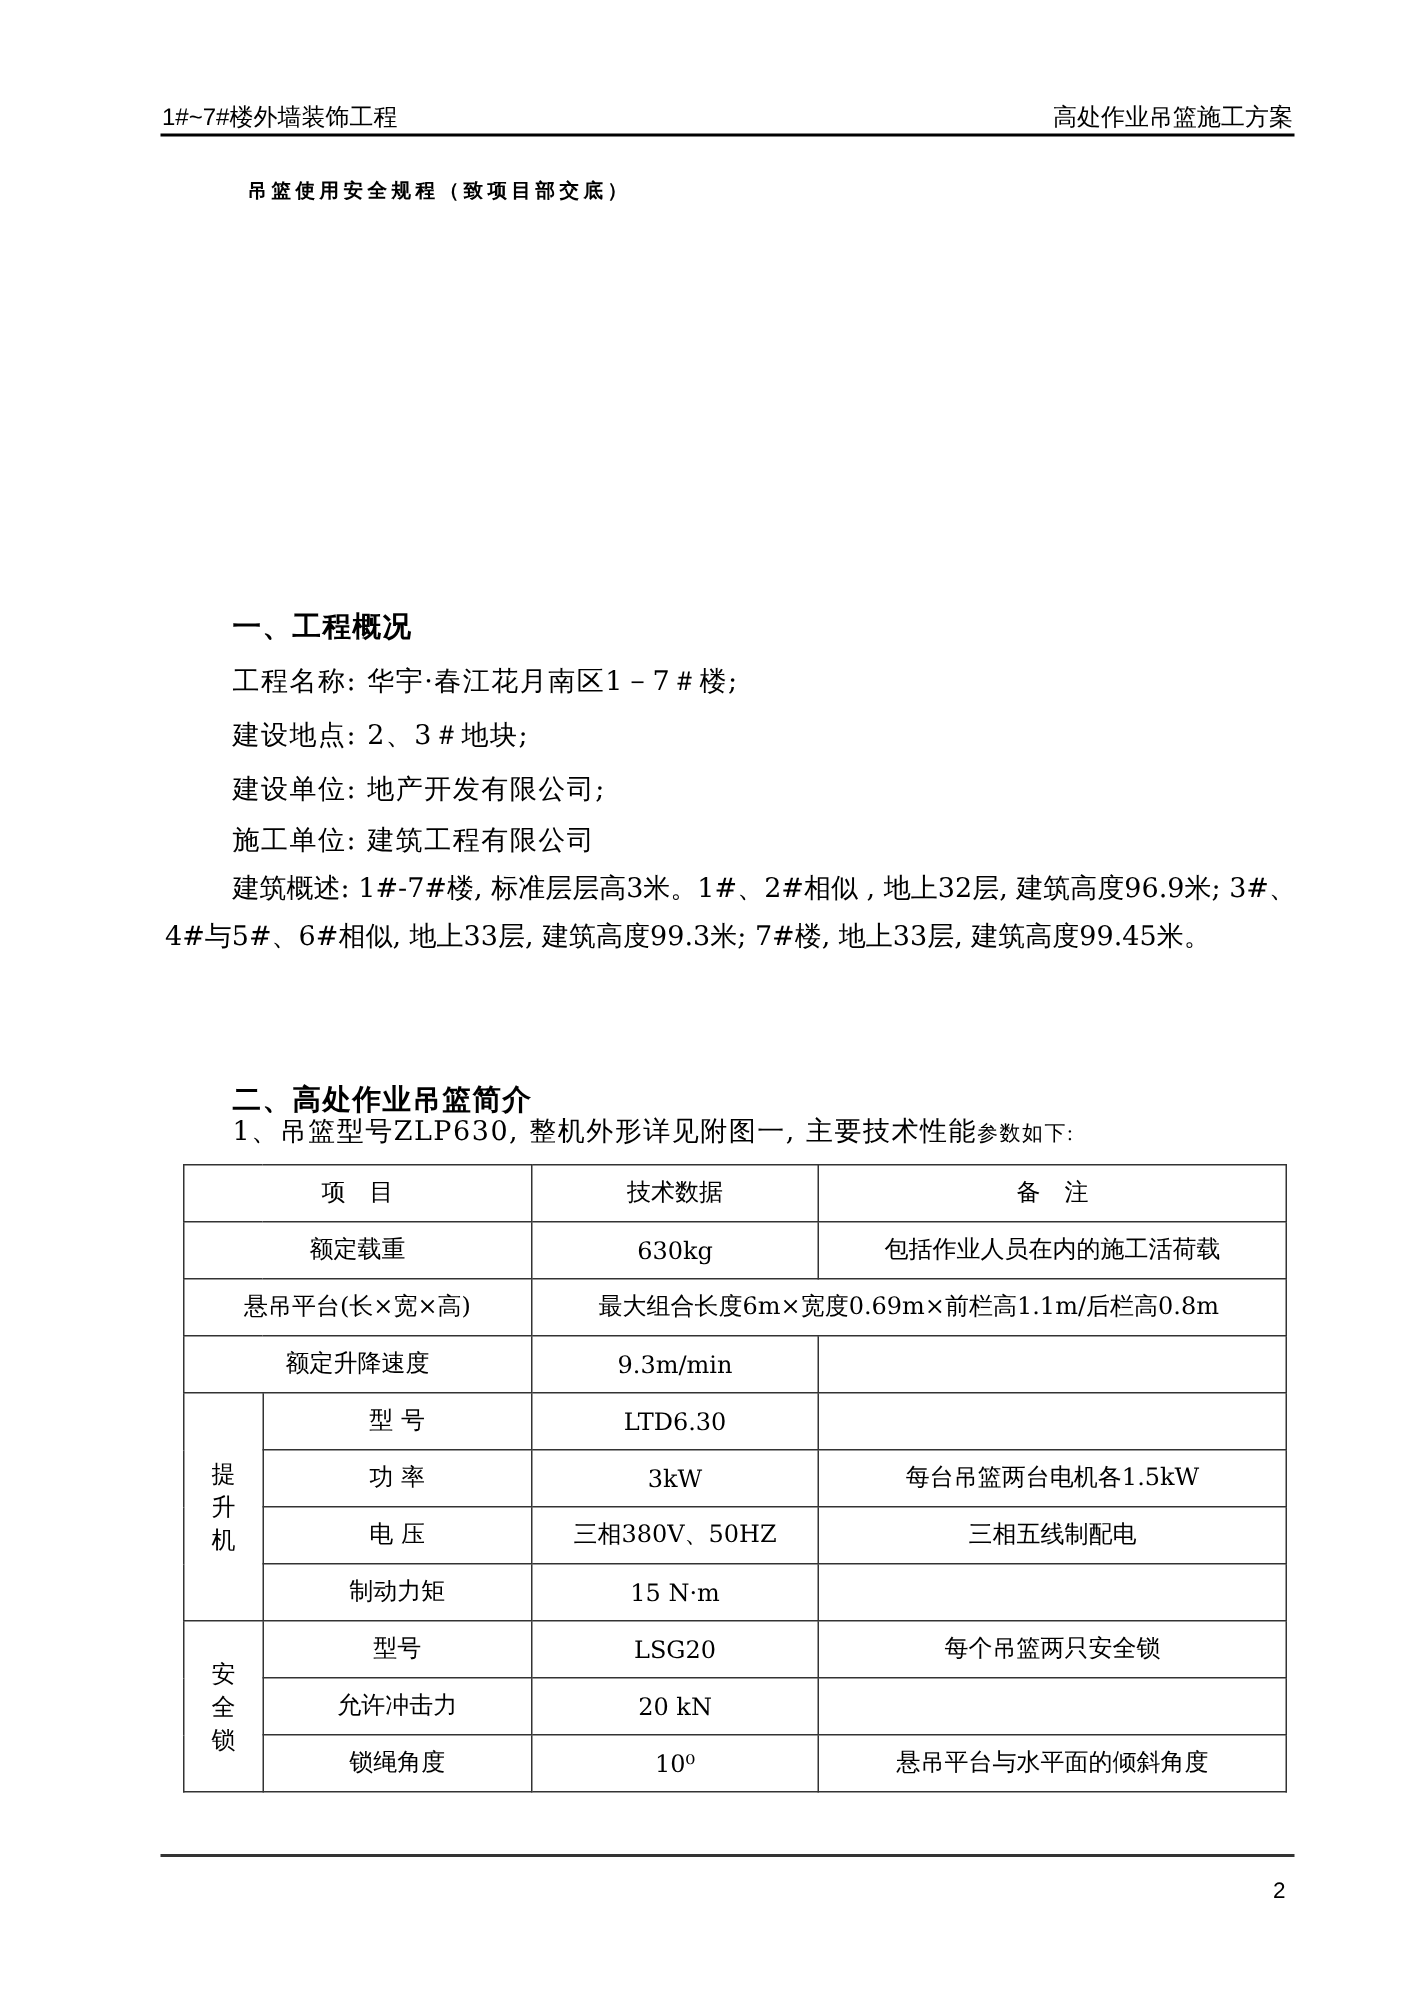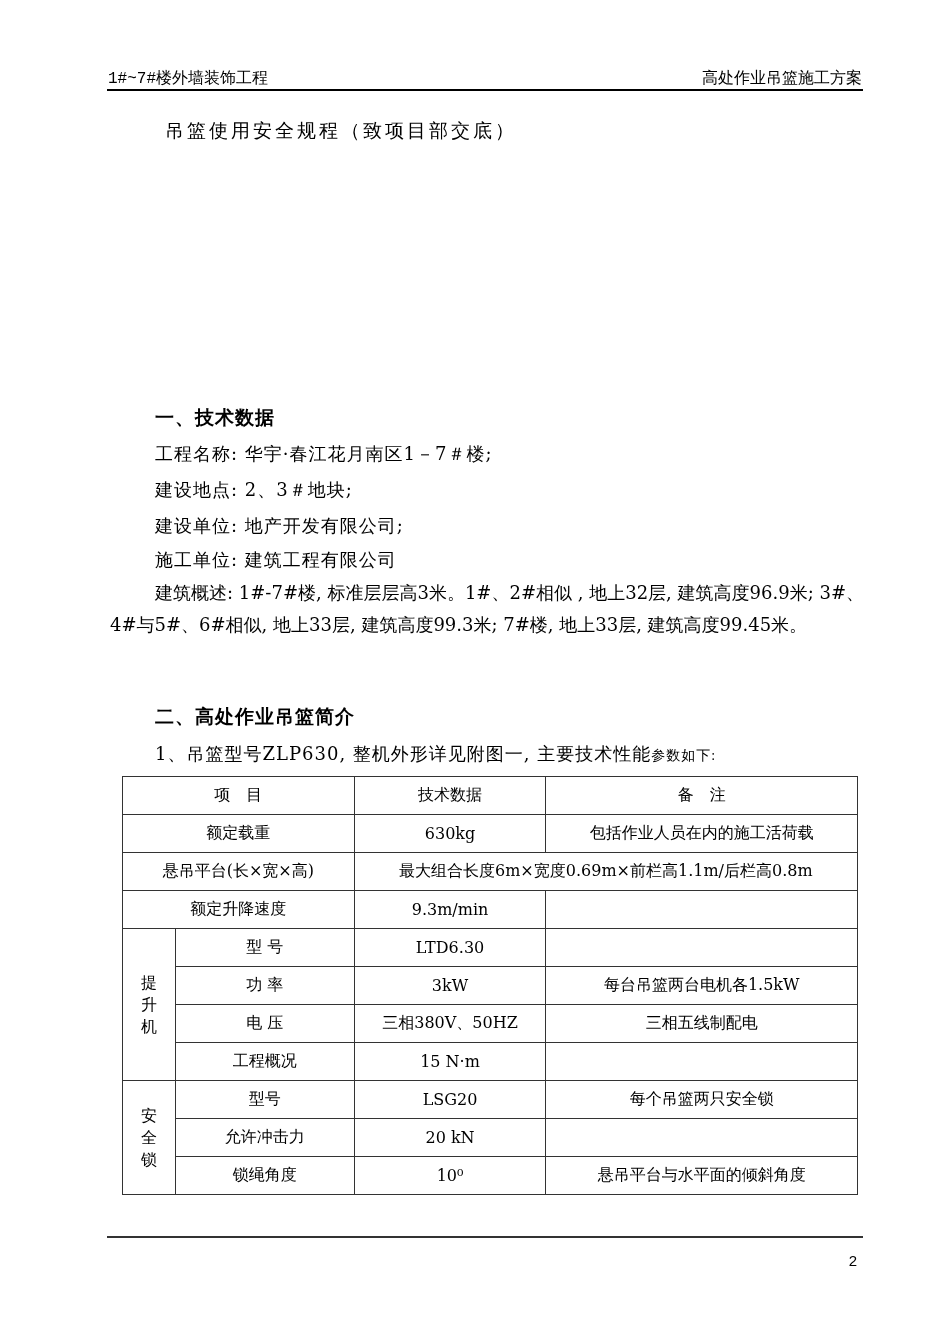--- a/index.html
+++ b/index.html
@@ -1,49 +1,49 @@
 <!DOCTYPE html>
 <html><head>
 <meta charset="utf-8">
 <style>
   html, body { margin:0; padding:0; background:#ffffff; }
   body { width:950px; height:1344px; position:relative; overflow:hidden;
          font-family:"DejaVu Serif", "Liberation Serif", serif; color:#000; }
-  .hdr { position:absolute; top:68px; font-family:Liberation Mono, monospace; font-size:16px; }
+  .hdr { position:absolute; top:68px; font-family:Liberation Sans, sans-serif; font-size:16px; }
   .hdr-left { left:108px; }
   .hdr-right { right:88px;text-align:center; }
   .hdr-line { position:absolute; left:107px; top:89px; width:756px; height:0; border-top:2px solid #000; }
-  .doc-title { position:absolute; left:165px; top:118px; font-size:19px; letter-spacing:3px; }
+  .doc-title { position:absolute; left:165px; top:118px; font-size:13px; letter-spacing:3px;font-weight:bold; }
   .sec { position:absolute; left:155px; font-size:19px; font-weight:bold; letter-spacing:1px; }
   .line { position:absolute; left:155px; font-size:18px; letter-spacing:1px;text-align:right; }
   .para { position:absolute; left:110px; width:754px; font-size:18px; line-height:32px; text-indent:45px; text-align:justify; }
   .small { font-size:14px;font-family:Liberation Serif, serif; }
   table.spec { position:absolute; left:122px; top:776px; width:736px; border-collapse:collapse; font-size:16px; }
   table.spec td { border:1.5px solid #333; height:37px; text-align:center; padding:0; }
   .vlabel { line-height:22px; }
   .ftr-line { position:absolute; left:107px; top:1236px; width:756px; border-top:2px solid #333; }
   .page-num { position:absolute; right:93px; top:1252px; font-family:"Liberation Sans","DejaVu Sans",sans-serif; font-size:15px; }
 </style>
 </head>
 <body>
 
 <div class="hdr hdr-left">1#~7#楼外墙装饰工程</div>
 <div class="hdr hdr-right">高处作业吊篮施工方案</div>
 <div class="hdr-line"></div>
 
 <div class="doc-title">吊篮使用安全规程（致项目部交底）</div>
 
-<div class="sec" style="top:405px">一、技术数据</div>
+<div class="sec" style="top:405px">一、工程概况</div>
 <div class="line" style="top:442px">工程名称: 华宇·春江花月南区1－7＃楼;</div>
 <div class="line" style="top:478px">建设地点:  2、3＃地块;</div>
 <div class="line" style="top:514px">建设单位: 地产开发有限公司;</div>
 <div class="line" style="top:548px">施工单位: 建筑工程有限公司</div>
 <div class="para" style="top:577px">建筑概述: 1#-7#楼, 标准层层高3米。1#、2#相似 , 地上32层, 建筑高度96.9米; 3#、4#与5#、6#相似, 地上33层, 建筑高度99.3米; 7#楼, 地上33层, 建筑高度99.45米。</div>
 
-<div class="sec" style="top:704px">二、高处作业吊篮简介</div>
+<div class="sec" style="top:720px">二、高处作业吊篮简介</div>
 <div class="line" style="top:742px">
   <span>1、吊篮型号ZLP630, 整机外形详见附图一, 主要技术性能</span><span class="small">参数如下:</span>
 </div>
 
 <table class="spec">
   <colgroup>
       <col style="width:53px">
       <col style="width:179px">
       <col style="width:192px">
       <col style="width:312px">
@@ -78,21 +78,21 @@
     <td>功 率</td>
     <td>3kW</td>
     <td>每台吊篮两台电机各1.5kW</td>
   </tr>
   <tr>
     <td>电 压</td>
     <td>三相380V、50HZ</td>
     <td>三相五线制配电</td>
   </tr>
   <tr>
-    <td>工程概况</td>
+    <td>制动力矩</td>
     <td>15 N·m</td>
     <td></td>
   </tr>
   <tr>
     <td rowspan="3" class="vlabel"><span id="lock-label">安<br>全<br>锁</span></td>
     <td>型号</td>
     <td>LSG20</td>
     <td>每个吊篮两只安全锁</td>
   </tr>
   <tr>

